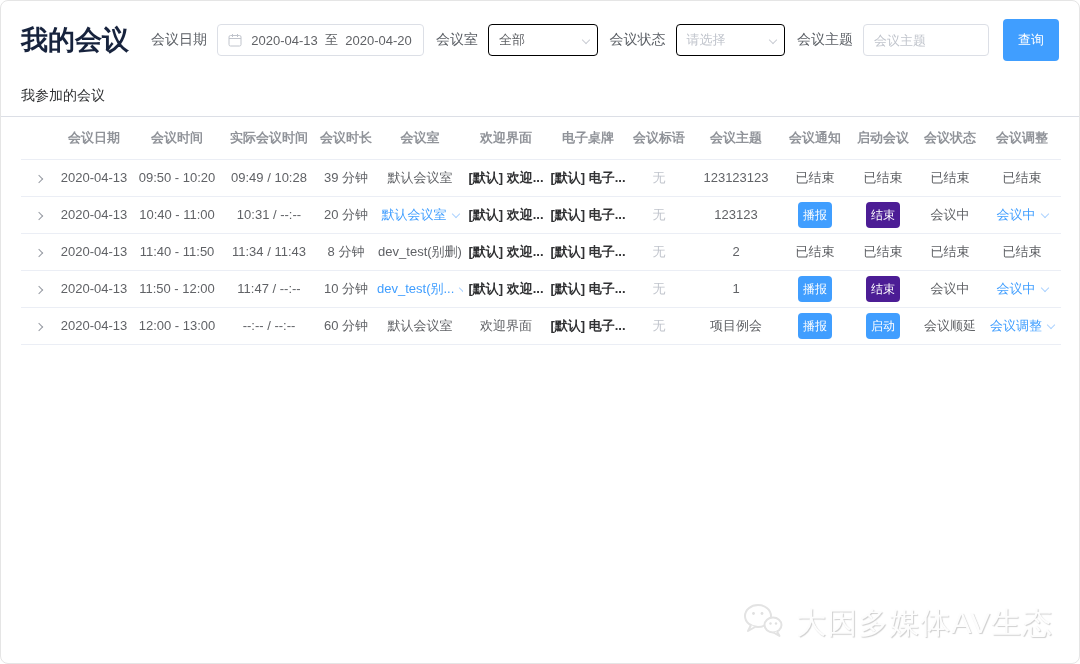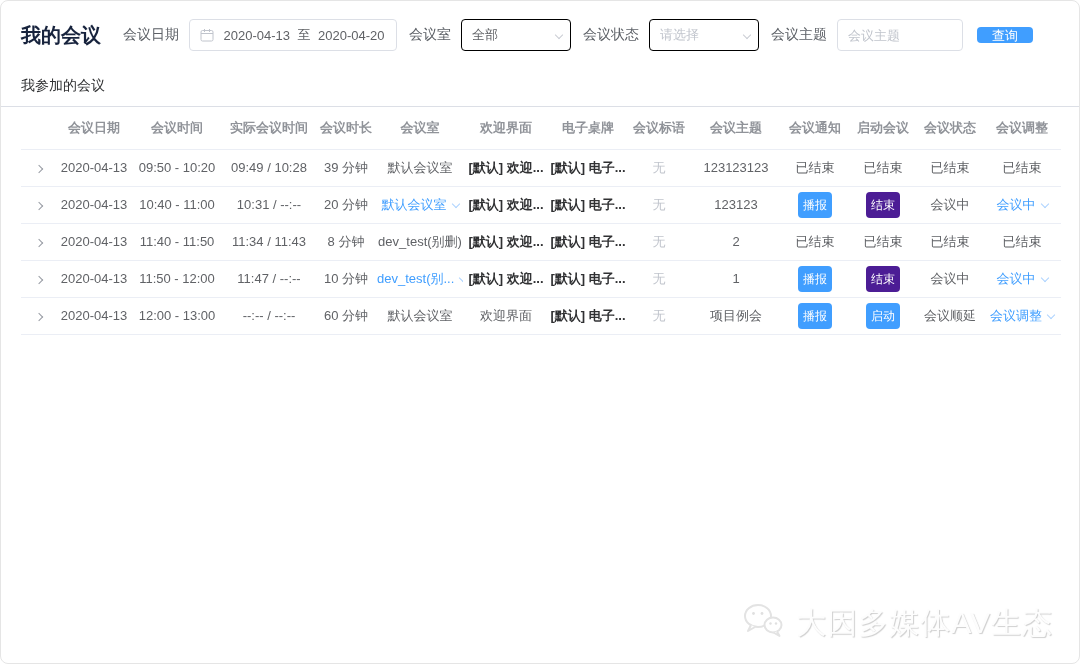--- a/index.html
+++ b/index.html
@@ -3,21 +3,21 @@
 <meta charset="utf-8">
 <style>
   * { box-sizing: border-box; margin: 0; padding: 0; }
   body { margin: 0; background: #fff; font-family: "Liberation Sans", "DejaVu Sans", sans-serif; }
   .page {
     width: 1080px; height: 664px; position: relative; overflow: hidden;
     background: #fff; border: 1px solid #e5e5e5; border-radius: 8px;
   }
   
   .header { display: flex; align-items: center; padding: 18px 20px 0 20px; }
-  .page-title { font-size: 20px; font-weight: bold; color: #17233d; margin-right: 22px; white-space: nowrap; }
+  .page-title { font-size: 27px; font-weight: bold; color: #17233d; margin-right: 22px; white-space: nowrap; }
   .flabel { font-size: 14px; color: #5c6066; margin: 0 10px 0 12px; white-space: nowrap; }
   .date-range {
     display: flex; align-items: center; height: 32px; width: 208px;
     border: 1px solid #dcdfe6; border-radius: 4px; padding: 0 10px;
     font-size: 13px; color: #606266; background: #fff;
   }
   .date-range .cal { flex: 0 0 auto; margin-right: 8px; display: inline-flex; }
   .date-range .dval { flex: 1; text-align: center; }
   .date-range .sep { margin: 0 6px; color: #606266; }
   .selectbox {
@@ -27,21 +27,21 @@
   }
   .selectbox .ph { color: #c0c4cc; }
   .gray-chev { color: #c0c4cc; display: inline-flex; }
   .text-input {
     width: 126px; height: 32px; border: 1px solid #dcdfe6; border-radius: 4px;
     padding: 0 10px; font-size: 13px; color: #606266; outline: none;
   }
   .text-input::placeholder { color: #c0c4cc; }
   .search-btn {
     margin-left: 14px; background: #409eff; color: #fff; border: none; border-radius: 4px;
-    height: 16px; padding: 0 15px; font-size: 13px; cursor: pointer; white-space: nowrap;
+    height: 42px; padding: 0 15px; font-size: 13px; cursor: pointer; white-space: nowrap;
   }
   
   .tabs { display: flex; padding: 0 20px; margin-top: 18px; border-bottom: 1px solid #dcdfe6; flex-direction: column; }
   .tab { font-size: 14px; color: #303133; padding: 8px 0 11px 0; margin-right: 30px; cursor: pointer; }
   .tab.active { color: #409eff; border-bottom: 2px solid #409eff; margin-bottom: -1px; }
   
   table { width: 1040px; margin: 0 20px; border-collapse: collapse; table-layout: fixed; }
   th {
     font-size: 13px; color: #909399; font-weight: bold; height: 42px;
     text-align: center; white-space: nowrap; border-bottom: 1px solid #ebeef5; overflow: hidden;

